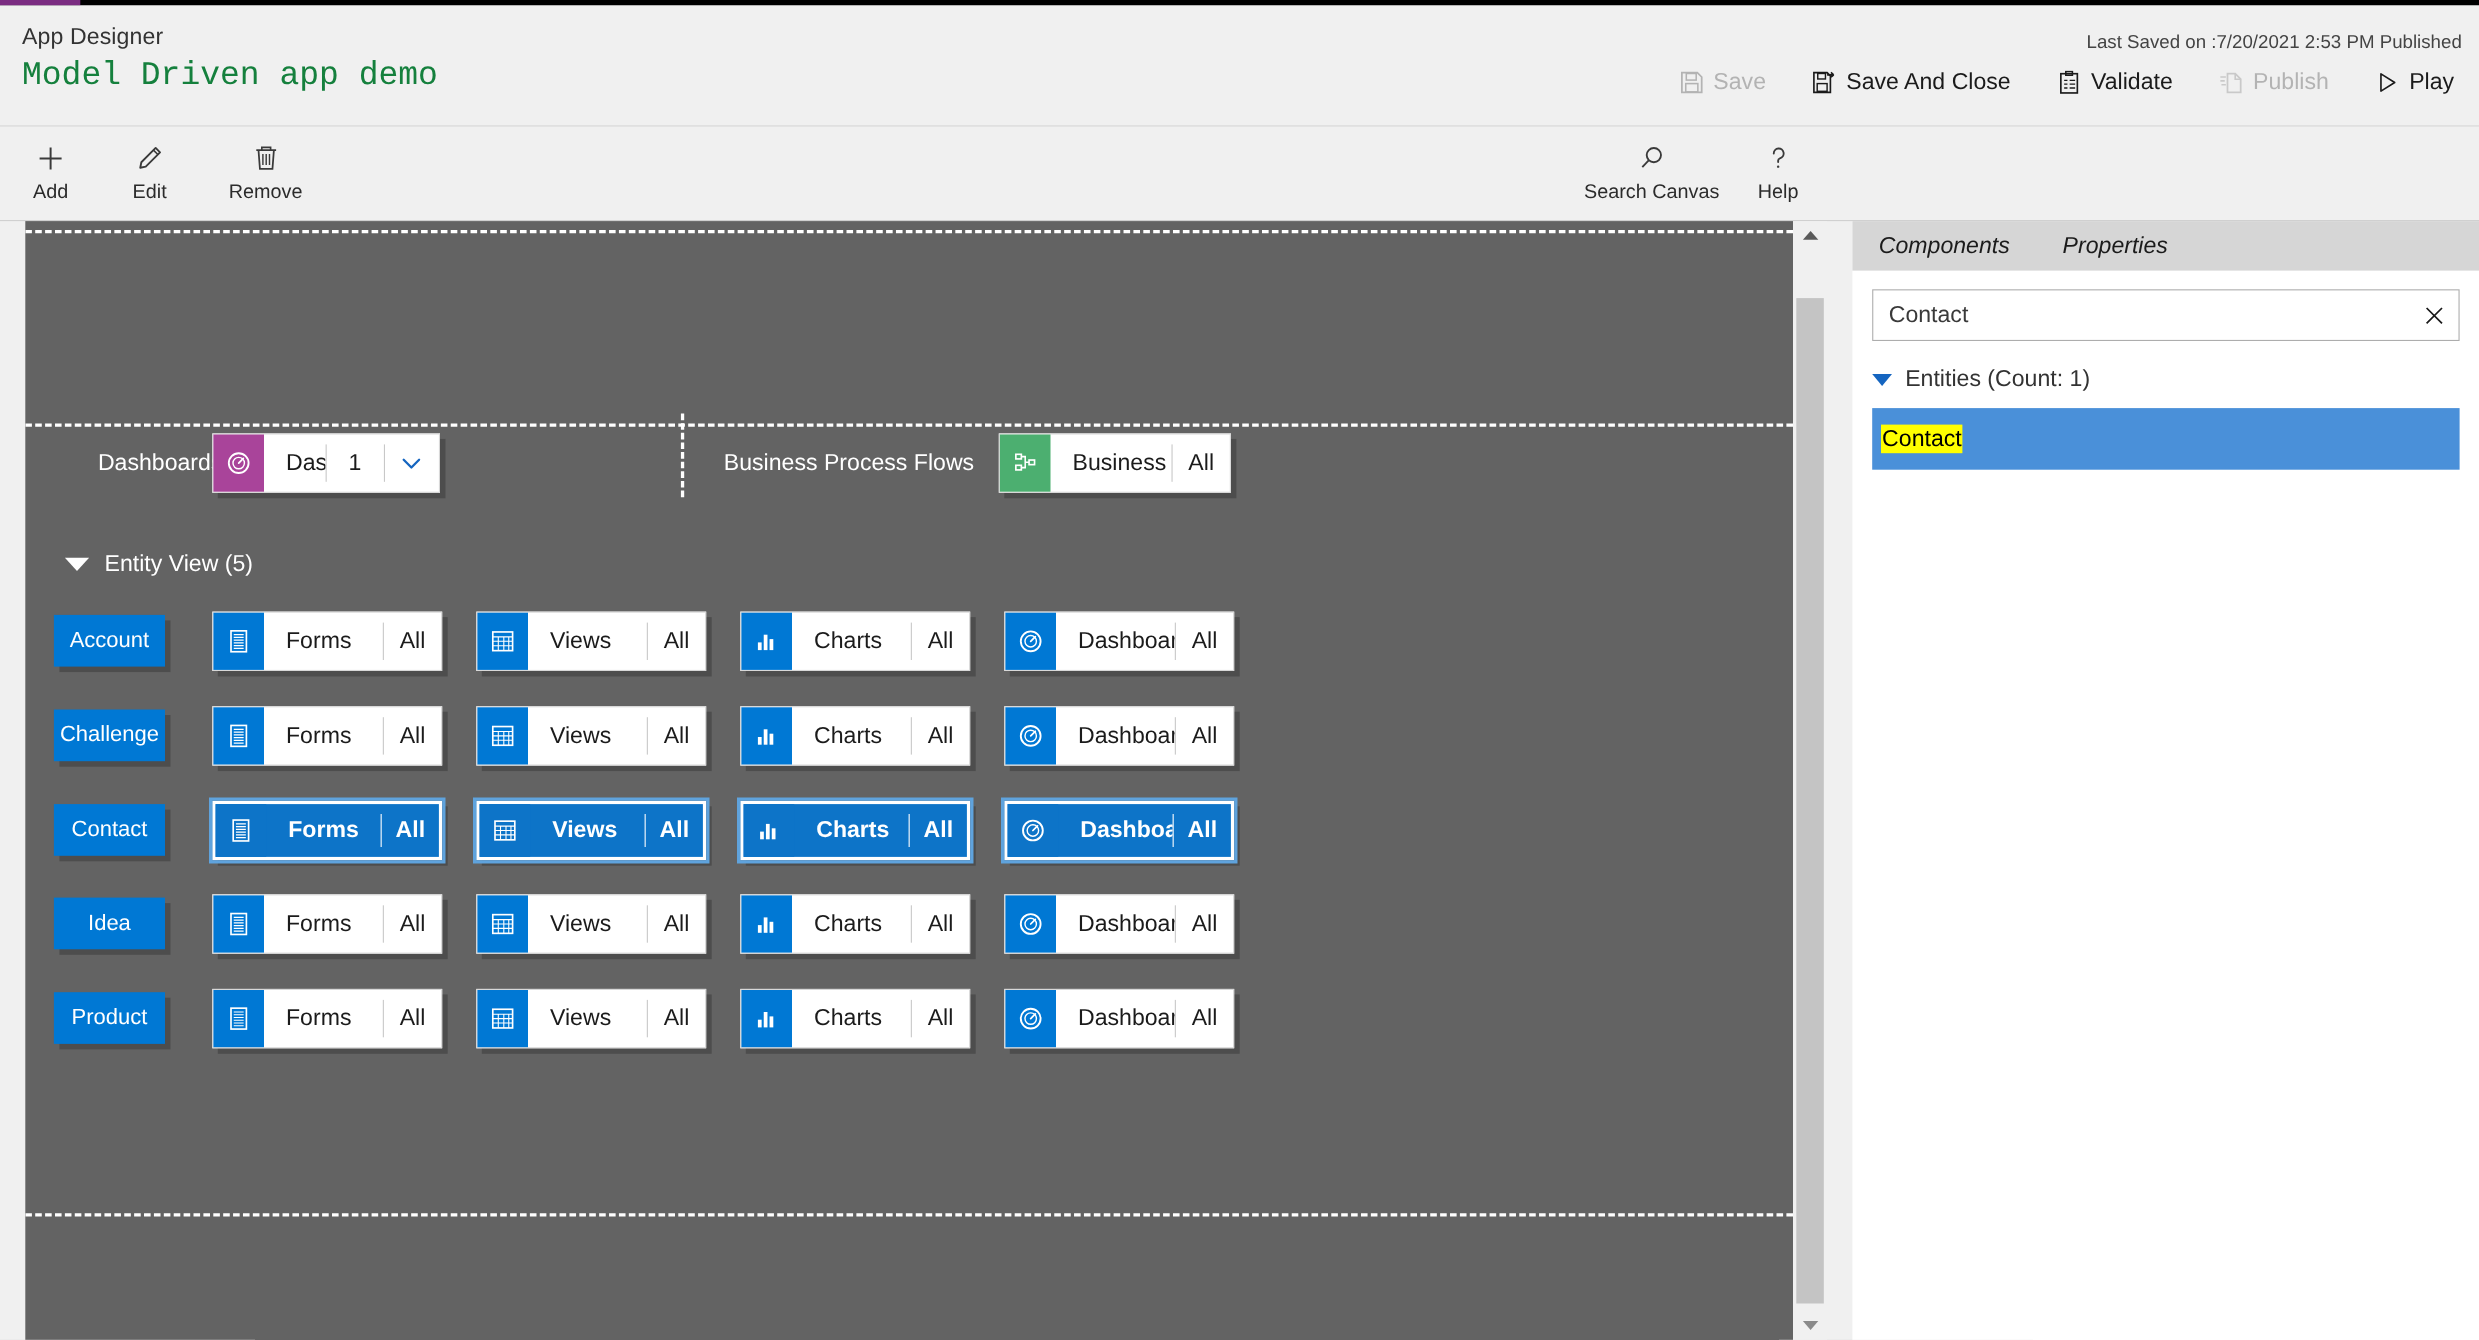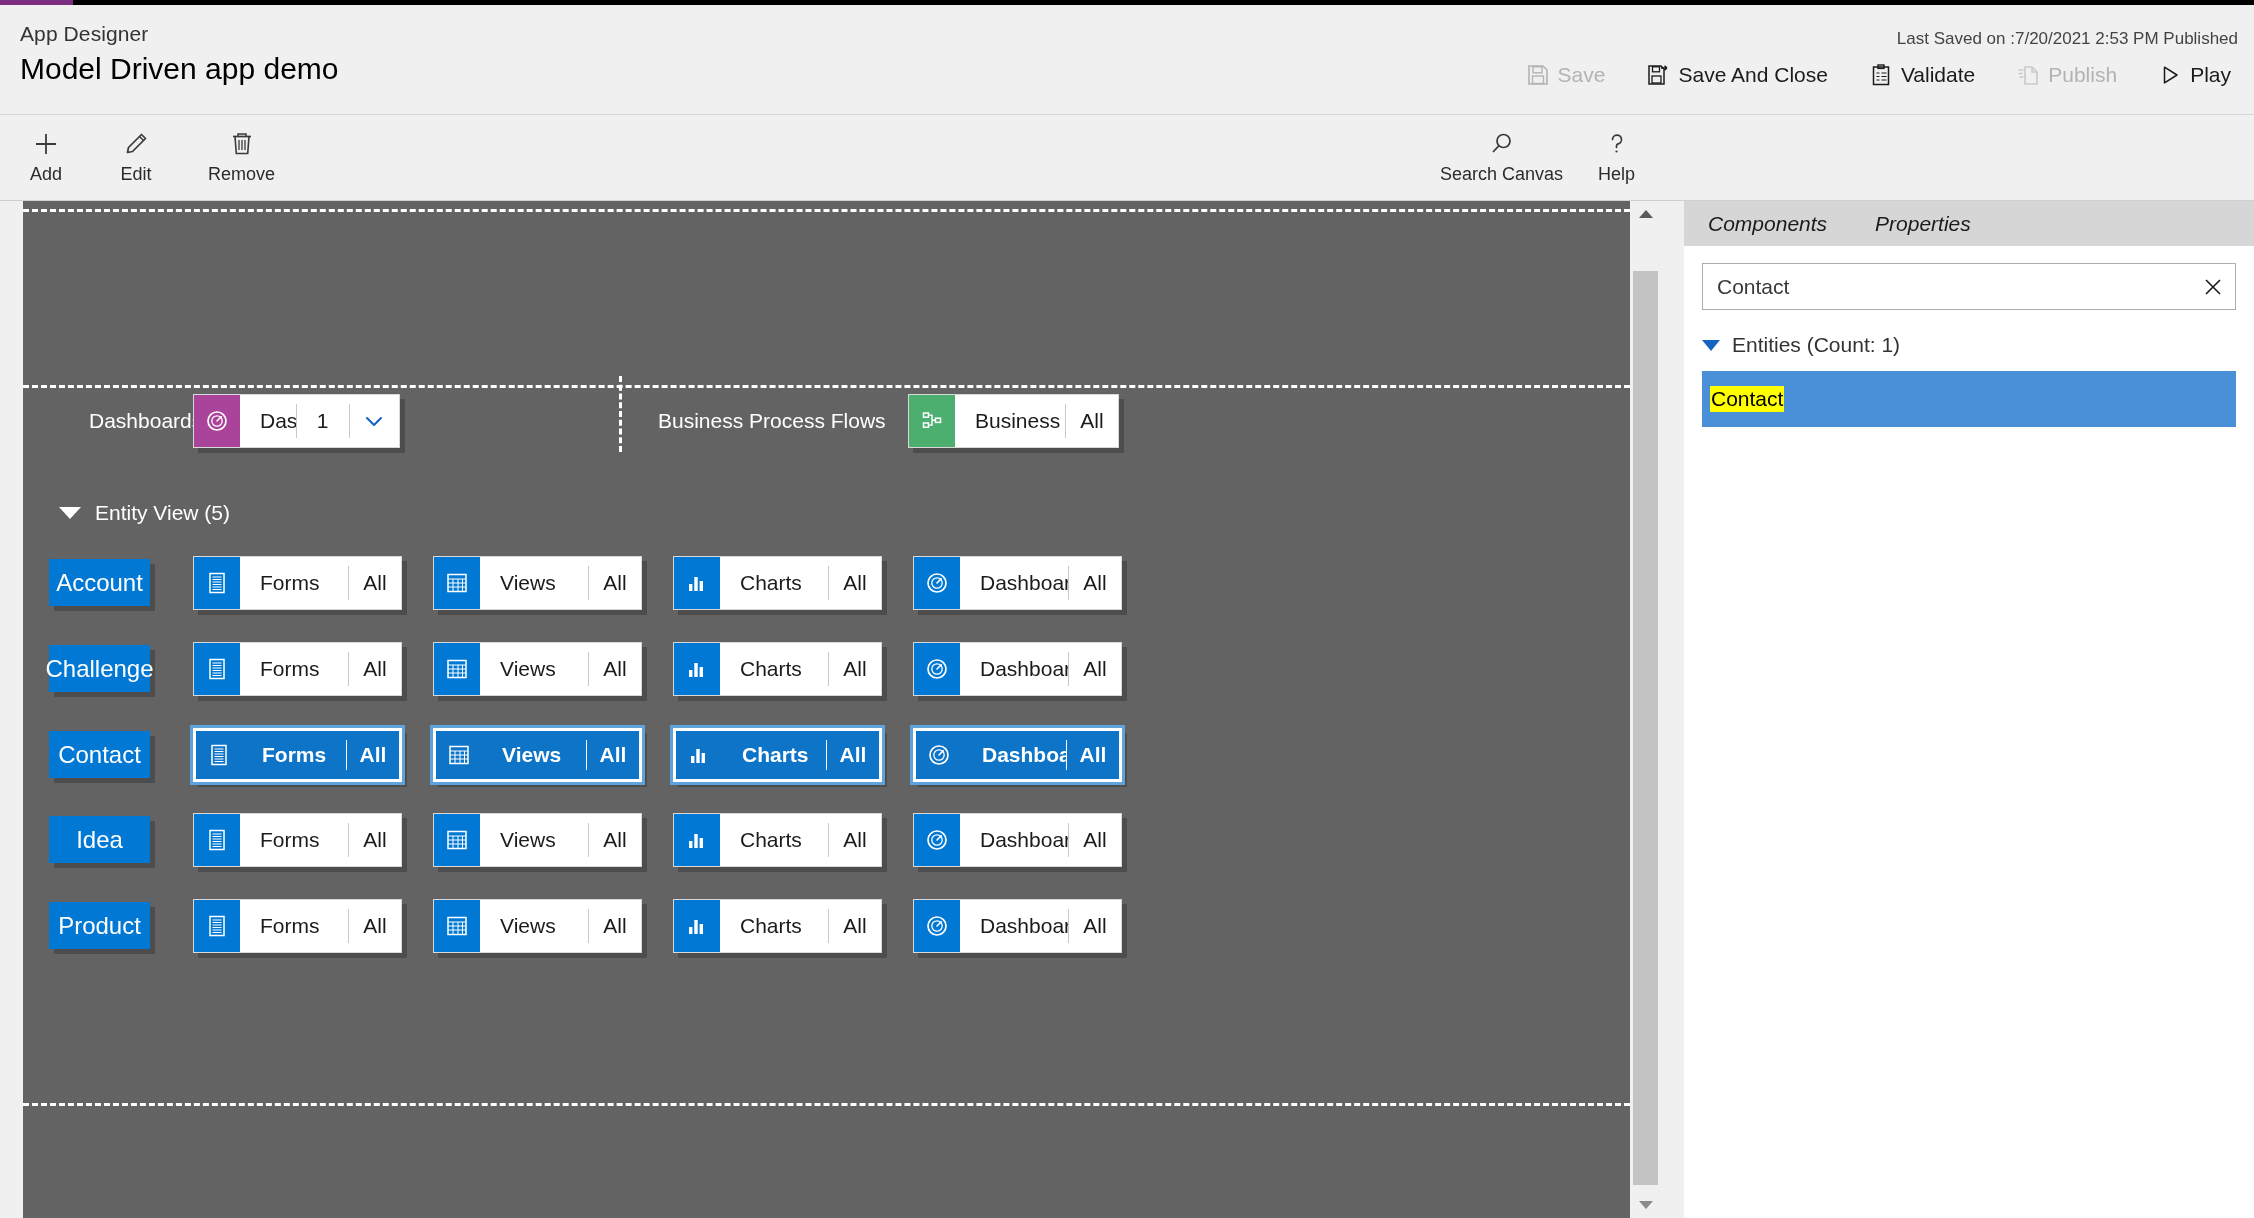--- a/index.html
+++ b/index.html
@@ -19,21 +19,21 @@
     position: absolute; top: 5px; left: 0; width: 2254px; height: 110px;
     background: #f0f0f0;
     border-bottom: 1px solid #d6d6d6;
   }
   #app-designer-label {
     position: absolute; left: 20px; top: 17px;
     font-size: 21px; color: #333; letter-spacing: .1px;
   }
   #app-title {
     position: absolute; left: 20px; top: 47px;
-    font-size: 30px; color: #000000; font-weight: 400;
+    font-size: 30px; color: #15803d; font-weight: 400; font-family: Liberation Mono, monospace;
   }
   #saved-status {
     position: absolute; right: 16px; top: 24px;
     font-size: 17px; color: #444;
   }
 
   .cmdbar { position: absolute; right: 10px; top: 52px; display: flex; align-items: center; gap: 16px; }
   .cmd {
     display: flex; align-items: center; gap: 9px;
     padding: 6px 13px;
@@ -130,21 +130,21 @@
   .tile.selected .tile-name,
   .tile.selected .tile-count { color: #fff; font-weight: bold; }
   .tile.selected .tile-div { background: #ffffff; }
 
   
   .entity-btn {
     position: absolute;
     width: 101px; height: 47px;
     background: #0078d4; color: #fff;
     display: flex; align-items: center; justify-content: center;
-    font-size: 24px; cursor: pointer;
+    font-size: 20px; cursor: pointer;
     box-shadow: 5px 5px 0 rgba(0,0,0,0.22);
   }
 
   
   #canvas-scrollbar {
     position: absolute; top: 201px; left: 1630px; width: 31px; height: 1017px;
     background: #f0f0f0;
   }
   #sb-up, #sb-down {
     position: absolute; left: 0; width: 31px; height: 26px;

